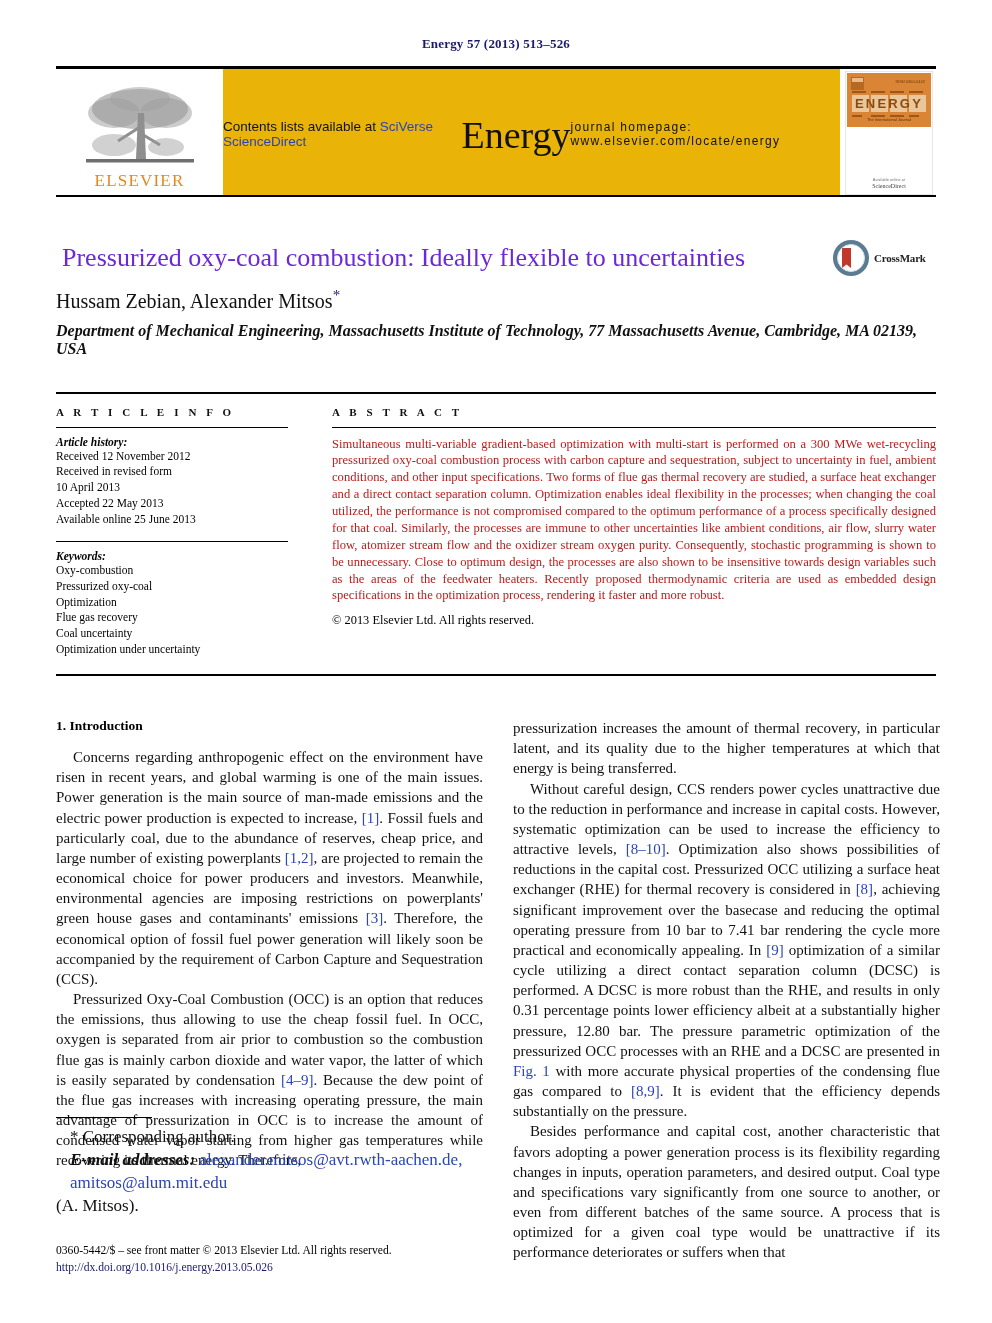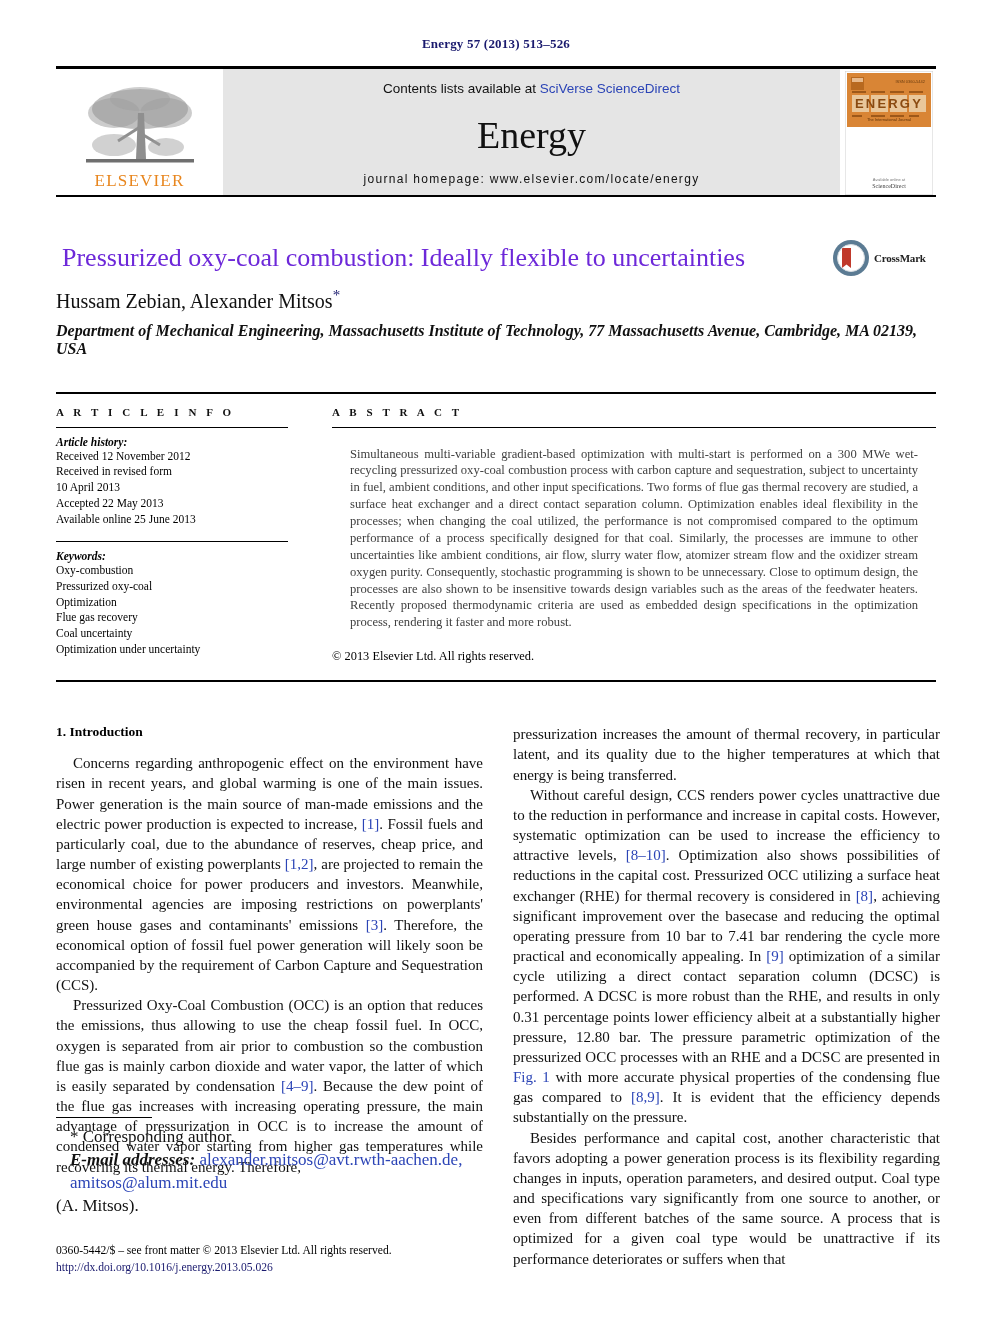--- a/index.html
+++ b/index.html
@@ -49,23 +49,22 @@
   .elsevier-word {
     font-family: "Liberation Serif", serif;
     font-size: 17px;
     letter-spacing: 1.2px;
     color: #E8861E;
     line-height: 1;
     margin-top: 1px;
   }
   .masthead-center {
     flex: 1 1 auto;
-    background: #e5e5e5;
-    display: flex;
-    flex-direction: column;
+    background: #eab308;
+    display: flex;
     align-items: center;
     justify-content: space-between;
     padding: 12px 0 9px 0;
   }
   .contents-line {
     font-family: "Liberation Sans", sans-serif;
     font-size: 13.5px;
     color: #111;
   }
   .contents-line .sd-link { color: #2b44b6; }
@@ -161,22 +160,22 @@
     font-style: italic;
     font-weight: bold;
     font-size: 11.5px;
     margin-bottom: 1px;
   }
   .info-line { font-size: 11.5px; line-height: 1.38; }
   .abstract-text {
     font-size: 12.6px;
     line-height: 1.34;
     text-align: justify;
-    margin: 18px;
-    color: #404040;
+    margin: 0;
+    color: #b91c1c;
   }
   .copyright-line {
     font-size: 12.4px;
     margin-top: 9px;
   }
 
   
   .body-cols {
     margin-top: 42px;
     display: flex;

